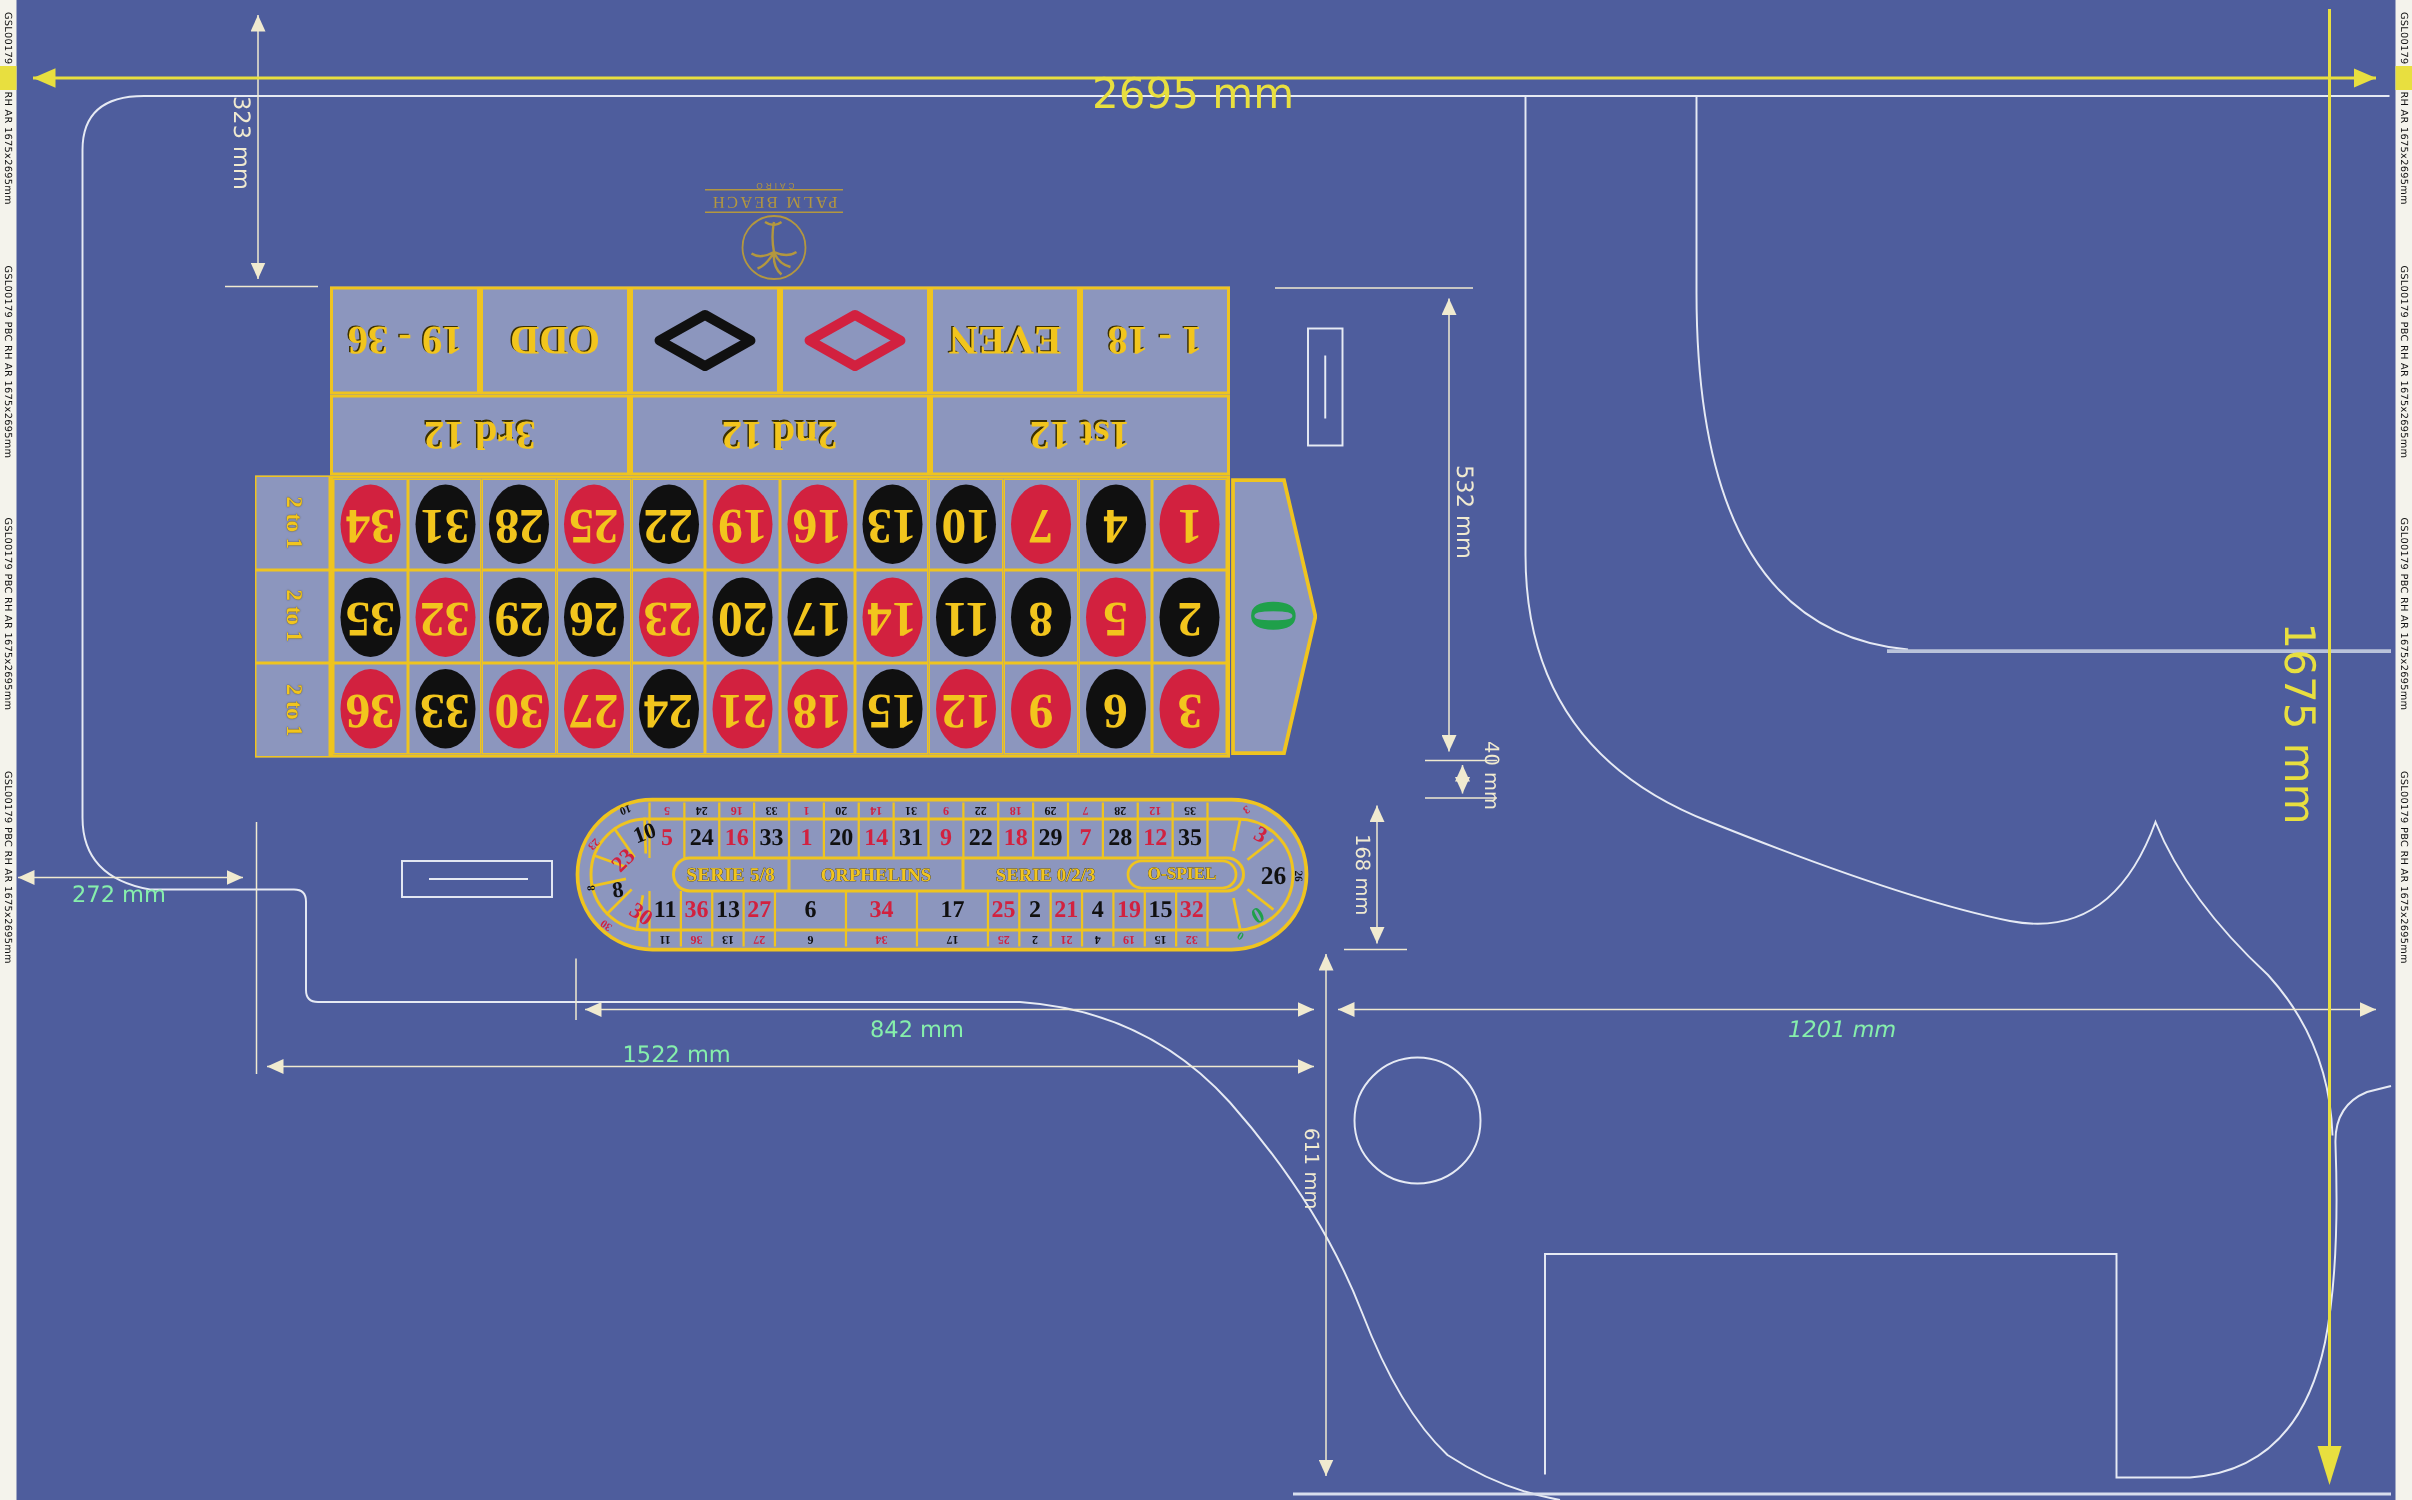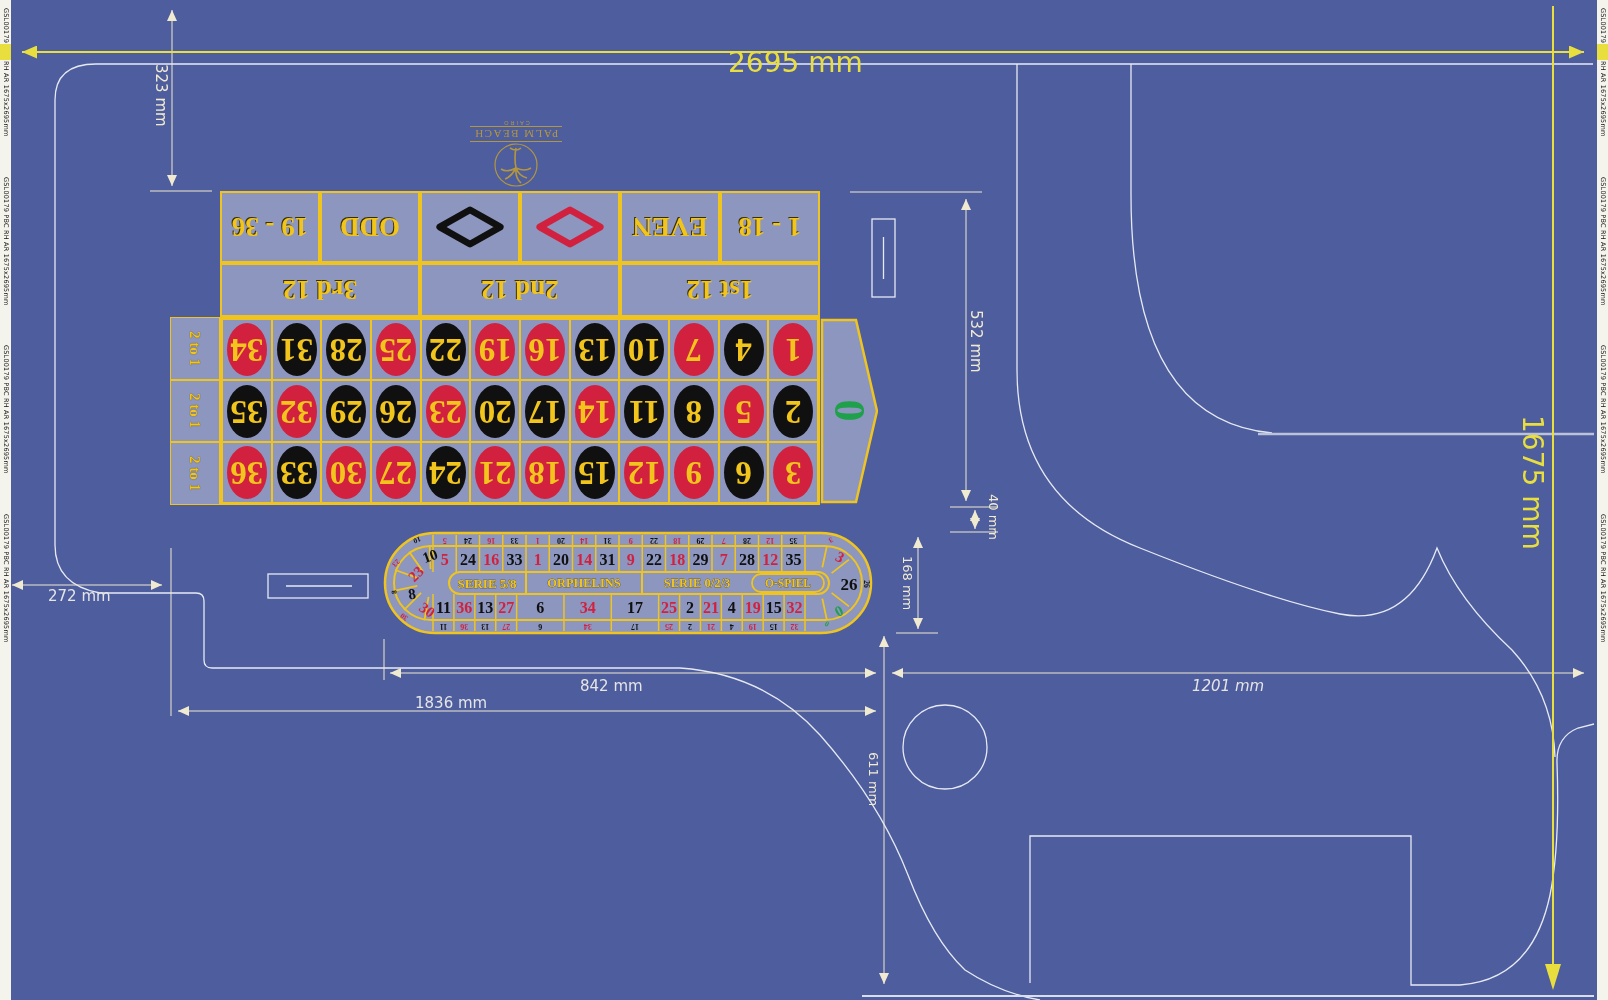--- a/index.html
+++ b/index.html
@@ -1,19 +1,19 @@
 <!DOCTYPE html>
 <html><head>
 <meta charset="utf-8">
 <style>
   html,body{margin:0;padding:0;background:#2f3a66;}
   #stage{position:relative;width:1608px;height:1000px;background:#4E5D9D;overflow:hidden;
          font-family:"Liberation Sans",sans-serif;}
   svg{position:absolute;left:0;top:0;}
-  .lab{position:absolute;color:#e5e5e5;font-family:"DejaVu Sans",sans-serif;font-size:15px;white-space:nowrap;}
+  .lab{position:absolute;color:#86efac;font-family:"DejaVu Sans",sans-serif;font-size:15px;white-space:nowrap;}
   .vlab{position:absolute;color:#F0EAD0;font-family:"DejaVu Sans",sans-serif;font-size:15px;white-space:nowrap;
         transform-origin:0 0;transform:rotate(90deg);}
   .yellow{color:#E8DF3F;font-size:28px;}
   
   .strip{position:absolute;top:0;bottom:0;width:11px;background:#F4F3EC;display:flex;flex-direction:column;
          align-items:center;gap:40px;padding-top:8px;box-sizing:border-box;}
   .strip span{writing-mode:vertical-rl;text-orientation:sideways;font-size:6.5px;color:#111;
               font-family:"DejaVu Sans",sans-serif;letter-spacing:.2px;}
   .strip .ymark{position:absolute;left:0;width:11px;height:16px;background:#E8DF3F;top:44px;}
   
@@ -244,21 +244,21 @@
 
   <span class="lab yellow" style="left:728px;top:18px;margin-top:28px;">2695 mm</span>
   <span class="vlab yellow" style="left:1549px;top:415px;">1675 mm</span>
   <span class="vlab" style="left:170px;top:64px;">323 mm</span>
   <span class="vlab" style="left:985px;top:310px;">532 mm</span>
   <span class="vlab" style="left:1001px;top:494px;font-size:13px;">40 mm</span>
   <span class="vlab" style="left:915px;top:556px;font-size:13px;">168 mm</span>
   <span class="vlab" style="left:881px;top:752px;font-size:13px;">611 mm</span>
   <span class="lab" style="left:48px;top:587px;">272 mm</span>
   <span class="lab" style="left:580px;top:677px;">842 mm</span>
-  <span class="lab" style="left:415px;top:694px;">1836 mm</span>
+  <span class="lab" style="left:415px;top:694px;">1522 mm</span>
   <span class="lab" style="left:1192px;top:677px;font-style:italic;">1201 mm</span>
 
   <div id="logo">
     <svg width="46" height="46" viewBox="0 0 46 46" style="position:static;">
       <circle cx="23" cy="23" r="21" fill="none" stroke="#B3973F" stroke-width="1.2"></circle>
       <path d="M23 40 Q25 30 23 20 M23 20 Q14 16 8 20 M23 20 Q20 12 12 10 M23 20 Q24 10 18 5 M23 20 Q28 11 34 9 M23 20 Q32 15 38 19 M18 40 Q23 36 29 40" fill="none" stroke="#B3973F" stroke-width="1.6"></path>
     </svg>
     <div class="lg-name">PALM BEACH</div>
     <div class="lg-sub">CAIRO</div>
   </div>

